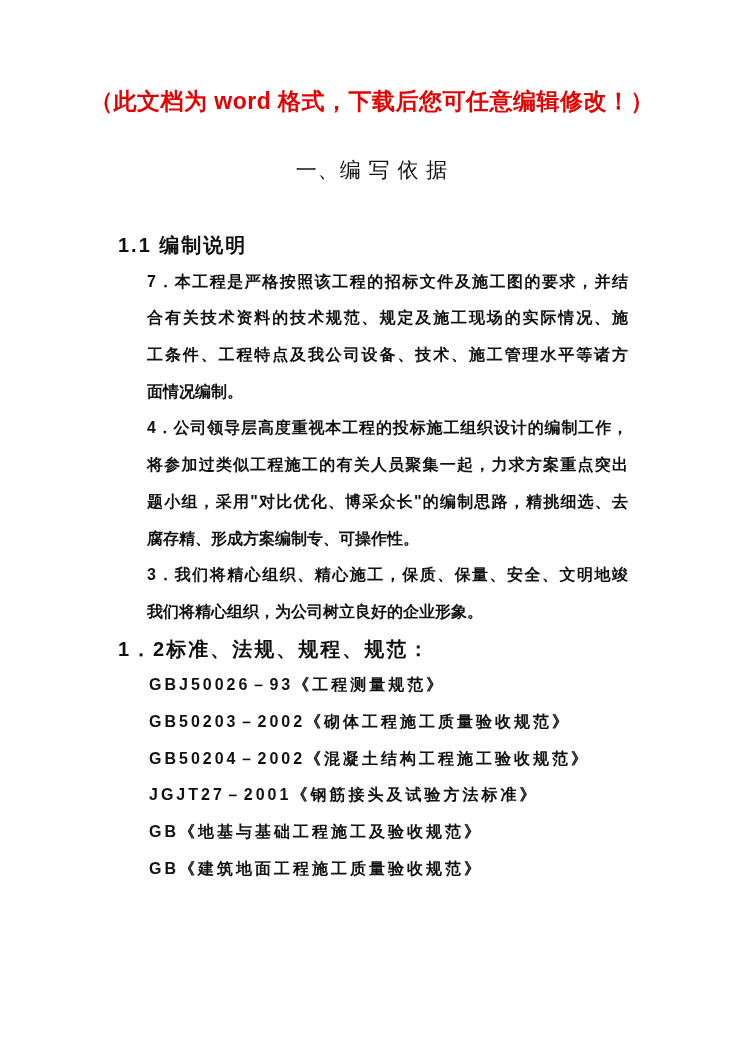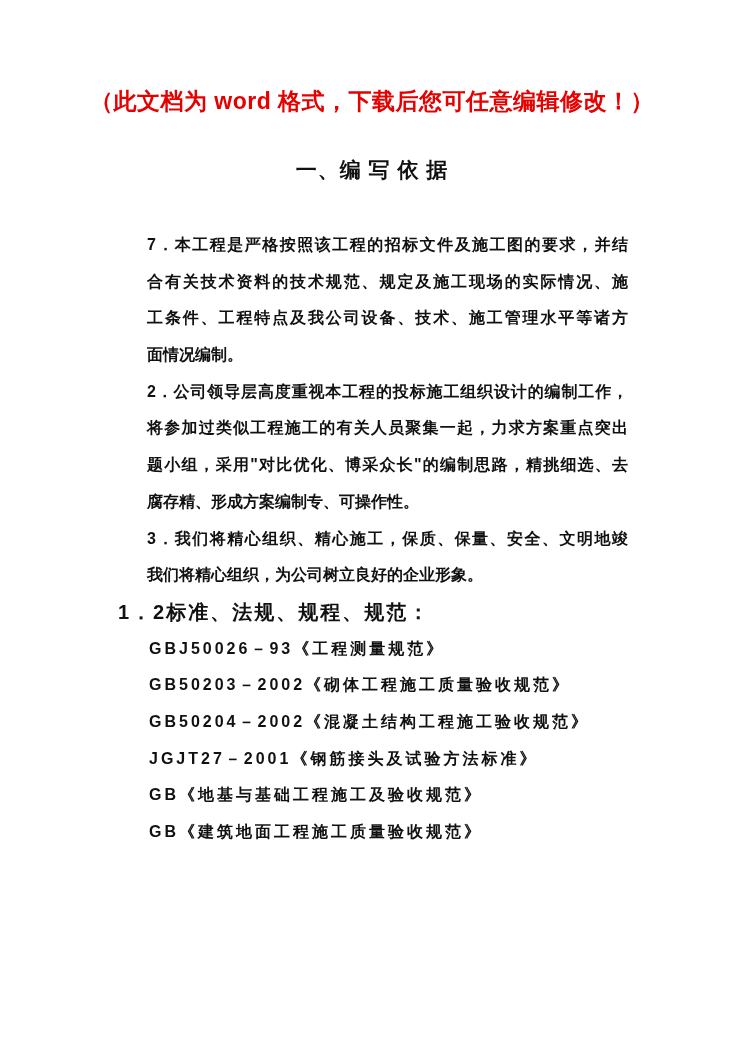--- a/index.html
+++ b/index.html
@@ -27,21 +27,21 @@
     letter-spacing: 0.5px;
     white-space: nowrap;
   }
   .doc-title {
     position: absolute;
     top: 156px;
     left: 0;
     width: 744px;
     text-align: center;
     font-size: 21px;
-    font-weight: 700;
+    font-weight: 400;
     letter-spacing: 1px;
     color: #111111;
   }
   .content {
     position: absolute;
     top: 227px;
     left: 118px;
     width: 514px;
   }
   .line {
@@ -73,25 +73,26 @@
 <body>
 
 <div class="page">
   <div class="banner">
     <span style="color: rgb(230, 0, 0);">（此文档为 word 格式，下载后您可任意编辑修改！）</span>
   </div>
 
   <div class="doc-title">一、编 写 依 据</div>
 
   <div class="content">
+      <div class="line l-heading">1.1 编制说明</div>
       <div class="line l-body">7．本工程是严格按照该工程的招标文件及施工图的要求，并结</div>
       <div class="line l-body">合有关技术资料的技术规范、规定及施工现场的实际情况、施</div>
       <div class="line l-body">工条件、工程特点及我公司设备、技术、施工管理水平等诸方</div>
       <div class="line l-body-end">面情况编制。</div>
-      <div class="line l-body">2．公司领导层高度重视本工程的投标施工组织设计的编制工作，</div>
+      <div class="line l-body">4．公司领导层高度重视本工程的投标施工组织设计的编制工作，</div>
       <div class="line l-body">将参加过类似工程施工的有关人员聚集一起，力求方案重点突出</div>
       <div class="line l-body">题小组，采用"对比优化、博采众长"的编制思路，精挑细选、去</div>
       <div class="line l-body-end">腐存精、形成方案编制专、可操作性。</div>
       <div class="line l-body">3．我们将精心组织、精心施工，保质、保量、安全、文明地竣</div>
       <div class="line l-body-end">我们将精心组织，为公司树立良好的企业形象。</div>
       <div class="line l-heading">1．2标准、法规、规程、规范：</div>
       <div class="line l-std">GBJ50026－93《工程测量规范》</div>
       <div class="line l-std">GB50203－2002《砌体工程施工质量验收规范》</div>
       <div class="line l-std">GB50204－2002《混凝土结构工程施工验收规范》</div>
       <div class="line l-std">JGJT27－2001《钢筋接头及试验方法标准》</div>

